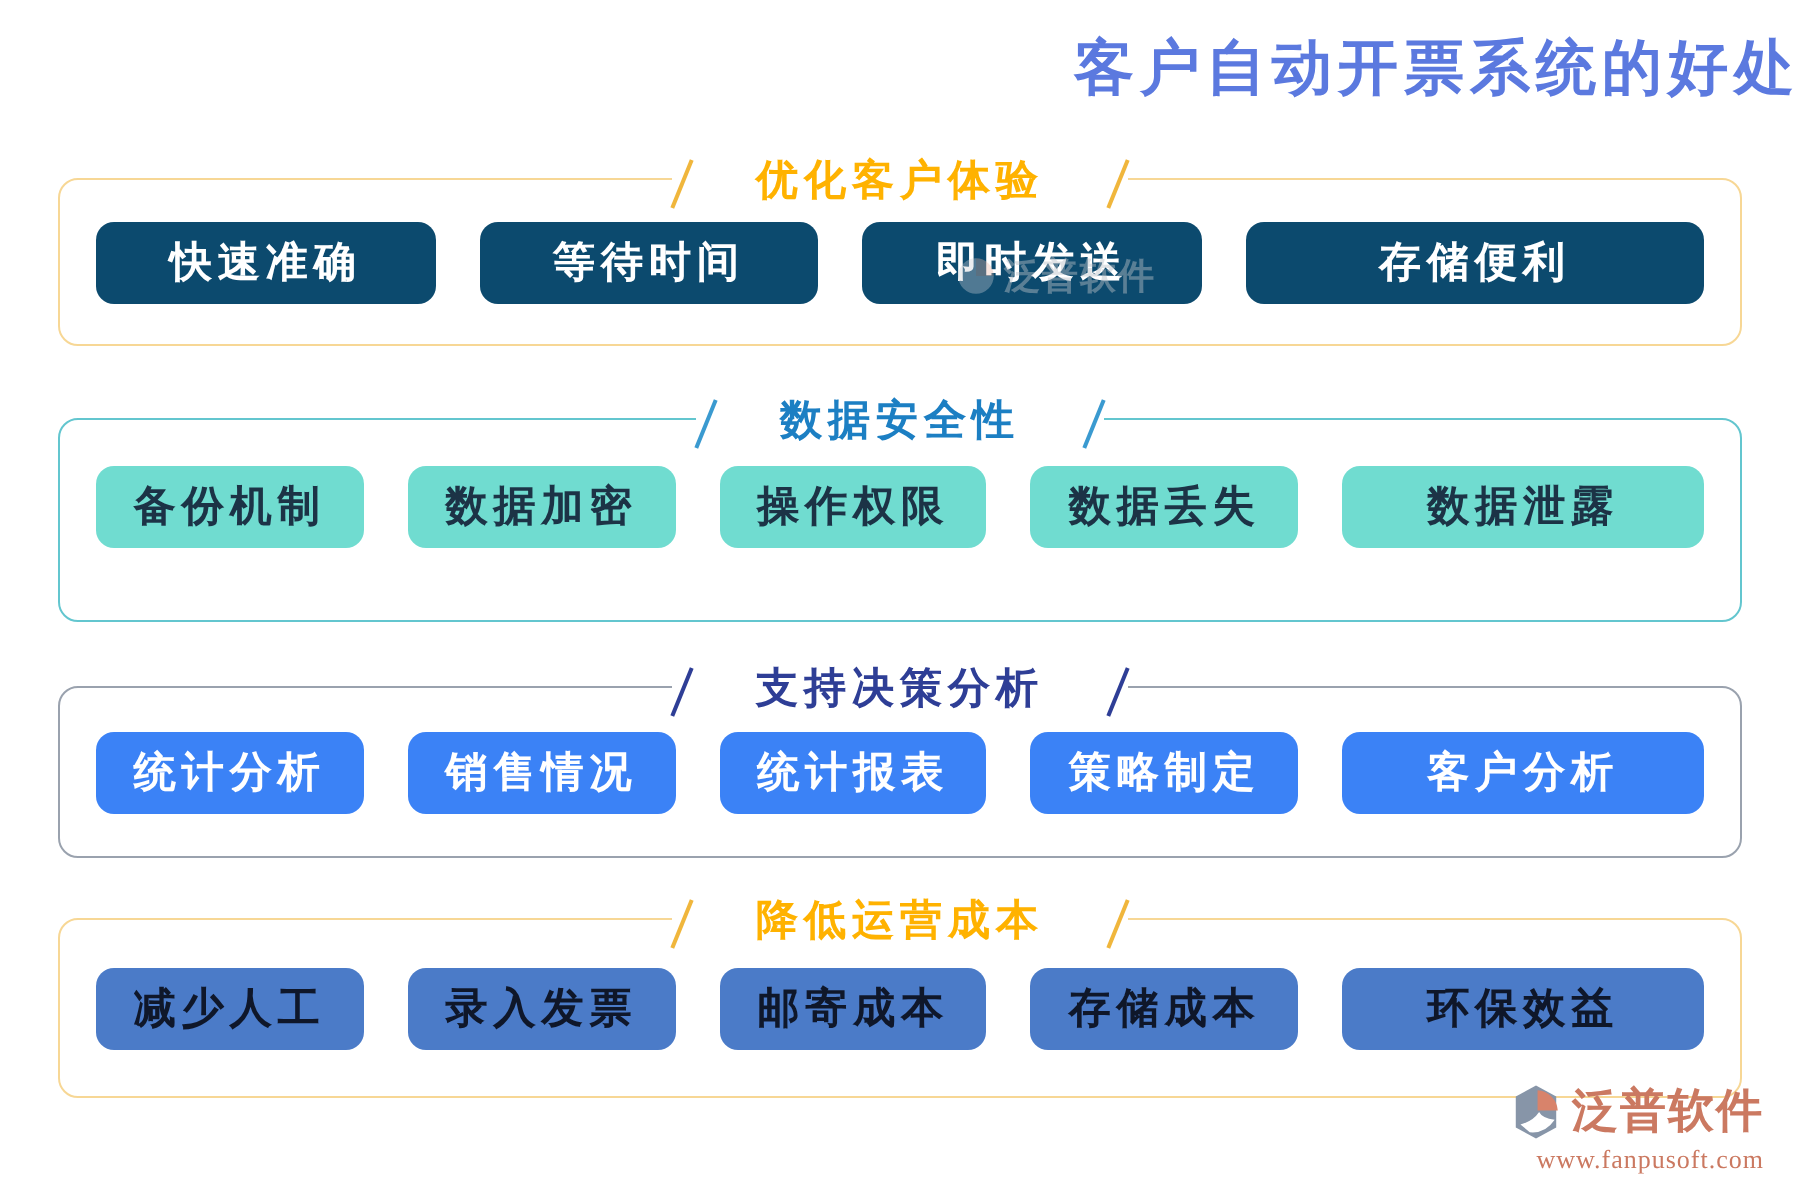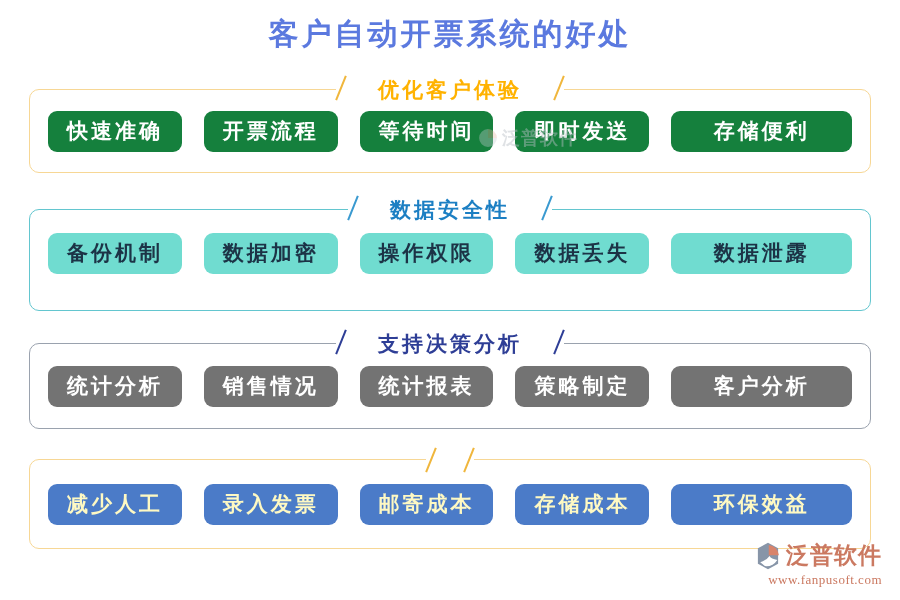--- a/index.html
+++ b/index.html
@@ -2,21 +2,21 @@
 <html><head>
 <meta charset="utf-8">
 <style>
   html,body{margin:0;padding:0;}
   body{
     width:900px;height:600px;position:relative;overflow:hidden;
     background:#ffffff;
     font-family:"DejaVu Serif","Liberation Serif",serif;
   }
   .page-title{
-    text-align:center;
+    text-align:right;
     padding-top:14px;
     font-size:30px;
     font-weight:bold;
     letter-spacing:3px;
     color:#5b79df;
   }
   .section{
     position:relative;
     width:842px;
     margin:0 auto;
@@ -28,21 +28,21 @@
     box-sizing:border-box;
     background:#fff;
   }
   .section-header{
     position:absolute;
     top:0;left:50%;
     transform:translate(-50%,-50%);
     background:#ffffff;
     padding:0 4px;
     display:flex;
-    align-items:flex-start;
+    align-items:flex-end;
     gap:36px;
     font-size:21px;
     font-weight:bold;
     letter-spacing:3px;
     white-space:nowrap;
     line-height:30px;
   }
   .slash{
     width:2px;height:26px;
     transform:rotate(22deg);
@@ -63,39 +63,39 @@
     font-size:21px;
     font-weight:bold;
     letter-spacing:3px;
   }
   .btn.wide{flex:1.35;}
 
   
   #sec1{margin-top:34px;height:84px;border-color:#f7d795;}
   #sec1 .section-header{color:#ffb200;}
   #sec1 .slash{background:#f0b63c;}
-  #sec1 .btn{background:#15803d;color:#ffffff;}
+  #sec1 .btn{background:#0c4a6e;color:#ffffff;}
 
   
   #sec2{margin-top:36px;height:102px;border-color:#63c6cf;}
   #sec2 .section-header{color:#1c7fc3;}
   #sec2 .slash{background:#3a9ad0;}
   #sec2 .btn{background:#70dcd0;color:#1c3346;margin-bottom:14px;}
 
   
   #sec3{margin-top:32px;height:86px;border-color:#9aa2ae;}
   #sec3 .section-header{color:#2e3e96;}
   #sec3 .slash{background:#2e3e96;}
-  #sec3 .btn{background:#737373;color:#ffffff;}
+  #sec3 .btn{background:#3b82f6;color:#ffffff;}
 
   
   #sec4{margin-top:30px;height:90px;border-color:#f7d795;}
   #sec4 .section-header{color:#ffb200;}
   #sec4 .slash{background:#f0b63c;}
-  #sec4 .btn{background:#4b7bc8;color:#fef9c3;}
+  #sec4 .btn{background:#4b7bc8;color:#0f172a;}
 
   
   .watermark{
     position:absolute;
     left:478px;top:126px;
     display:flex;
     align-items:center;
     gap:4px;
     opacity:0.45;
     color:#b9bfc6;
@@ -138,21 +138,20 @@
 <div class="page-title">客户自动开票系统的好处</div>
 
 <div class="section" id="sec1">
   <div class="section-header">
     <span class="slash"></span>
     <span>优化客户体验</span>
     <span class="slash"></span>
   </div>
   <div class="btn-row">
     <div class="btn">快速准确</div>
-    <div class="btn">开票流程</div>
     <div class="btn">等待时间</div>
     <div class="btn">即时发送</div>
     <div class="btn wide">存储便利</div>
   </div>
 </div>
 
 <div class="section" id="sec2">
   <div class="section-header">
     <span class="slash"></span>
     <span>数据安全性</span>
@@ -178,20 +177,21 @@
     <div class="btn">销售情况</div>
     <div class="btn">统计报表</div>
     <div class="btn">策略制定</div>
     <div class="btn wide">客户分析</div>
   </div>
 </div>
 
 <div class="section" id="sec4">
   <div class="section-header">
     <span class="slash"></span>
+    <span>降低运营成本</span>
     <span class="slash"></span>
   </div>
   <div class="btn-row">
     <div class="btn">减少人工</div>
     <div class="btn">录入发票</div>
     <div class="btn">邮寄成本</div>
     <div class="btn">存储成本</div>
     <div class="btn wide">环保效益</div>
   </div>
 </div>

